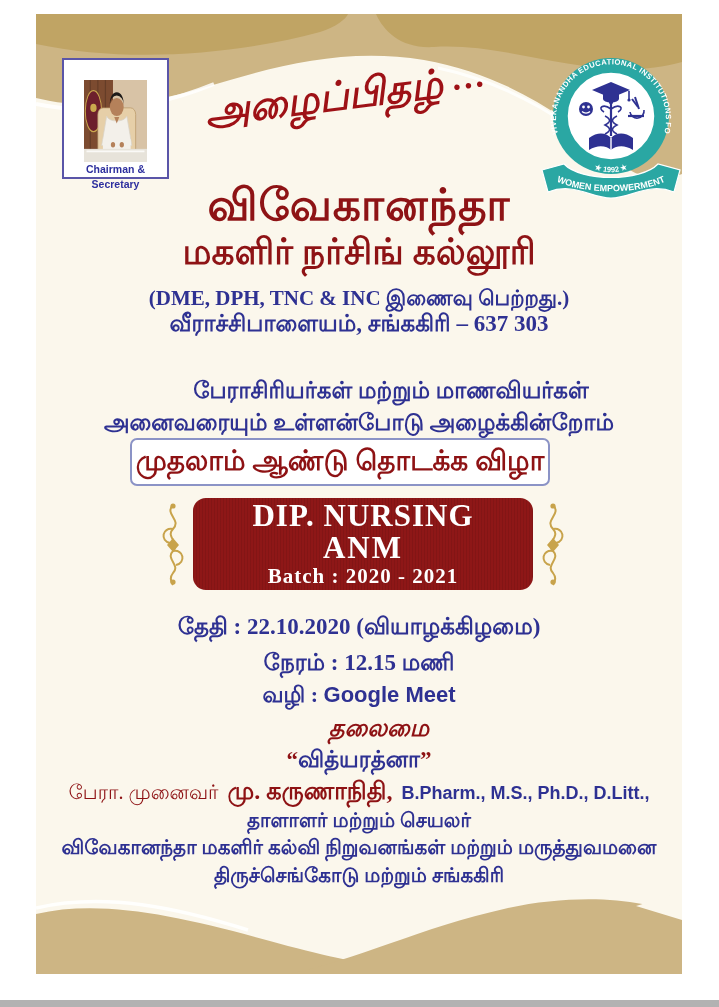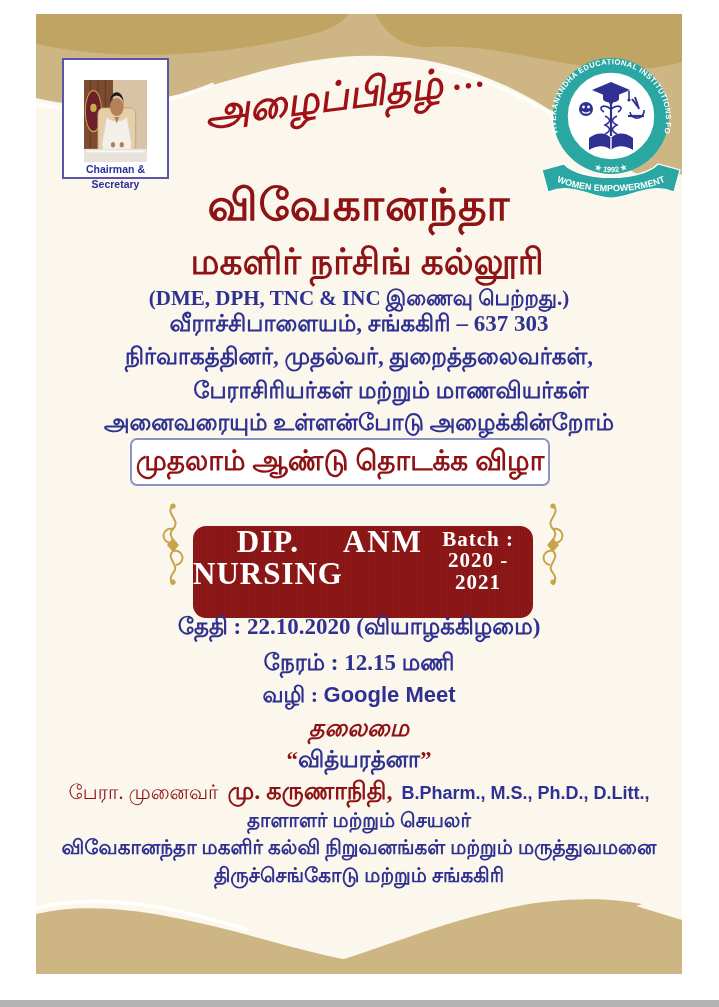--- a/index.html
+++ b/index.html
@@ -23,50 +23,50 @@
                 font-size:40px;white-space:nowrap;z-index:4;}
   .script-dots{font-style:normal;font-weight:900;letter-spacing:3px;font-size:34px;vertical-align:6px;}
 
   
   .logo{position:absolute;left:500px;top:40px;width:150px;height:150px;z-index:5;}
 
   .line{position:absolute;left:0;width:100%;text-align:center;white-space:nowrap;}
   .red{color:#8e1315;}
   .blue{color:#2e3192;}
   .t1{top:166px;font-size:44px;font-weight:bold;letter-spacing:1px;}
-  .t2{top:227px;font-size:36px;font-weight:bold;padding-left:8px;}
+  .t2{top:217px;font-size:36px;font-weight:bold;}
   .aff{top:272px;font-size:21px;font-weight:bold;}
   .addr{top:297px;font-size:23px;font-weight:bold;}
   .inv1{top:330px;font-size:23px;font-weight:bold;}
   .inv2{top:364px;font-size:23px;font-weight:bold;padding-left:32px;}
   .inv3{top:396px;font-size:23px;font-weight:bold;}
 
   .banner-box{position:absolute;left:94px;top:424px;width:420px;height:48px;box-sizing:border-box;
               background:#ffffff;border:2px solid #8b93c6;border-radius:7px;
               display:flex;align-items:center;justify-content:center;
               color:#8e1214;font-size:28px;font-weight:bold;white-space:nowrap;}
 
   .course-box{position:absolute;left:157px;top:484px;width:340px;height:92px;border-radius:13px;
               background:#8e1717;
               background-image:repeating-linear-gradient(90deg,rgba(0,0,0,.08) 0 1px,transparent 1px 3px);
-              color:#ffffff;text-align:center;display:flex;flex-direction:row;justify-content:center;
-              font-weight:bold;line-height:1.02;margin-top:28px;}
+              color:#ffffff;text-align:center;display:flex;flex-direction:column;justify-content:center;
+              font-weight:bold;line-height:1.02;}
   .course-box .c1{font-size:31px;letter-spacing:1px;}
   .course-box .c2{font-size:31px;letter-spacing:2px;}
   .course-box .c3{font-size:21px;margin-top:3px;letter-spacing:1px;}
 
   .ornament{position:absolute;top:487px;width:32px;height:86px;}
   .ornament.left{left:121px;}
   .ornament.right{left:501px;transform:scaleX(-1);}
 
   .date{top:600px;font-size:23px;font-weight:bold;}
   .time{top:636px;font-size:23px;font-weight:bold;}
   .mode{top:668px;font-size:22px;font-weight:bold;}
   .mode .en{font-family:"Liberation Sans",sans-serif;}
-  .chief-h{top:701px;font-size:24px;font-weight:bold;font-style:italic;color:#8e1214;}
+  .chief-h{top:701px;font-size:24px;font-weight:bold;font-style:italic;color:#8e1214;margin-left:20px;}
   .award{top:733px;font-size:23px;font-weight:bold;}
   .award .q{color:#8e1214;}
   .nameline{top:764px;font-size:20px;color:#8e1214;}
   .nameline .nm{font-size:24px;font-weight:bold;margin:6px 4px;}
   .nameline .ql{font-family:"Liberation Sans",sans-serif;font-weight:bold;font-size:18px;color:#2e3192;}
   .role{top:795px;font-size:20px;font-weight:bold;}
   .org{top:822px;font-size:20px;font-weight:bold;}
   .places{top:850px;font-size:20px;font-weight:bold;}
 
   .hscrollbar{position:absolute;left:0;bottom:0;width:719px;height:7px;background:#b2b2b2;}
@@ -173,21 +173,20 @@
         </text>
       </g>
     </svg>
 
     <div class="txt-layer">
       <div class="line t1 red">விவேகானந்தா</div>
       <div class="line t2 red">மகளிர் நர்சிங் கல்லூரி</div>
       <div class="line aff blue">(DME, DPH, TNC &amp; INC இணைவு பெற்றது.)</div>
       <div class="line addr blue">வீராச்சிபாளையம், சங்ககிரி – 637 303</div>
 
-      <div class="line inv1 blue">நிர்வாகத்தினர், முதல்வர், துறைத்தலைவர்கள்,</div>
       <div class="line inv2 blue">பேராசிரியர்கள் மற்றும் மாணவியர்கள்</div>
       <div class="line inv3 blue">அனைவரையும் உள்ளன்போடு அழைக்கின்றோம்</div>
 
       <div class="banner-box">
         <span>முதலாம் ஆண்டு தொடக்க விழா</span>
       </div>
 
       <svg class="ornament left" viewBox="0 0 32 86">
         <g fill="none" stroke="#c8a34b" stroke-width="2">
           <path d="M16,4 C7,13 25,19 16,28 C8,36 24,42 16,50 C8,58 24,64 16,72 C12,77 14,81 16,84"></path>

